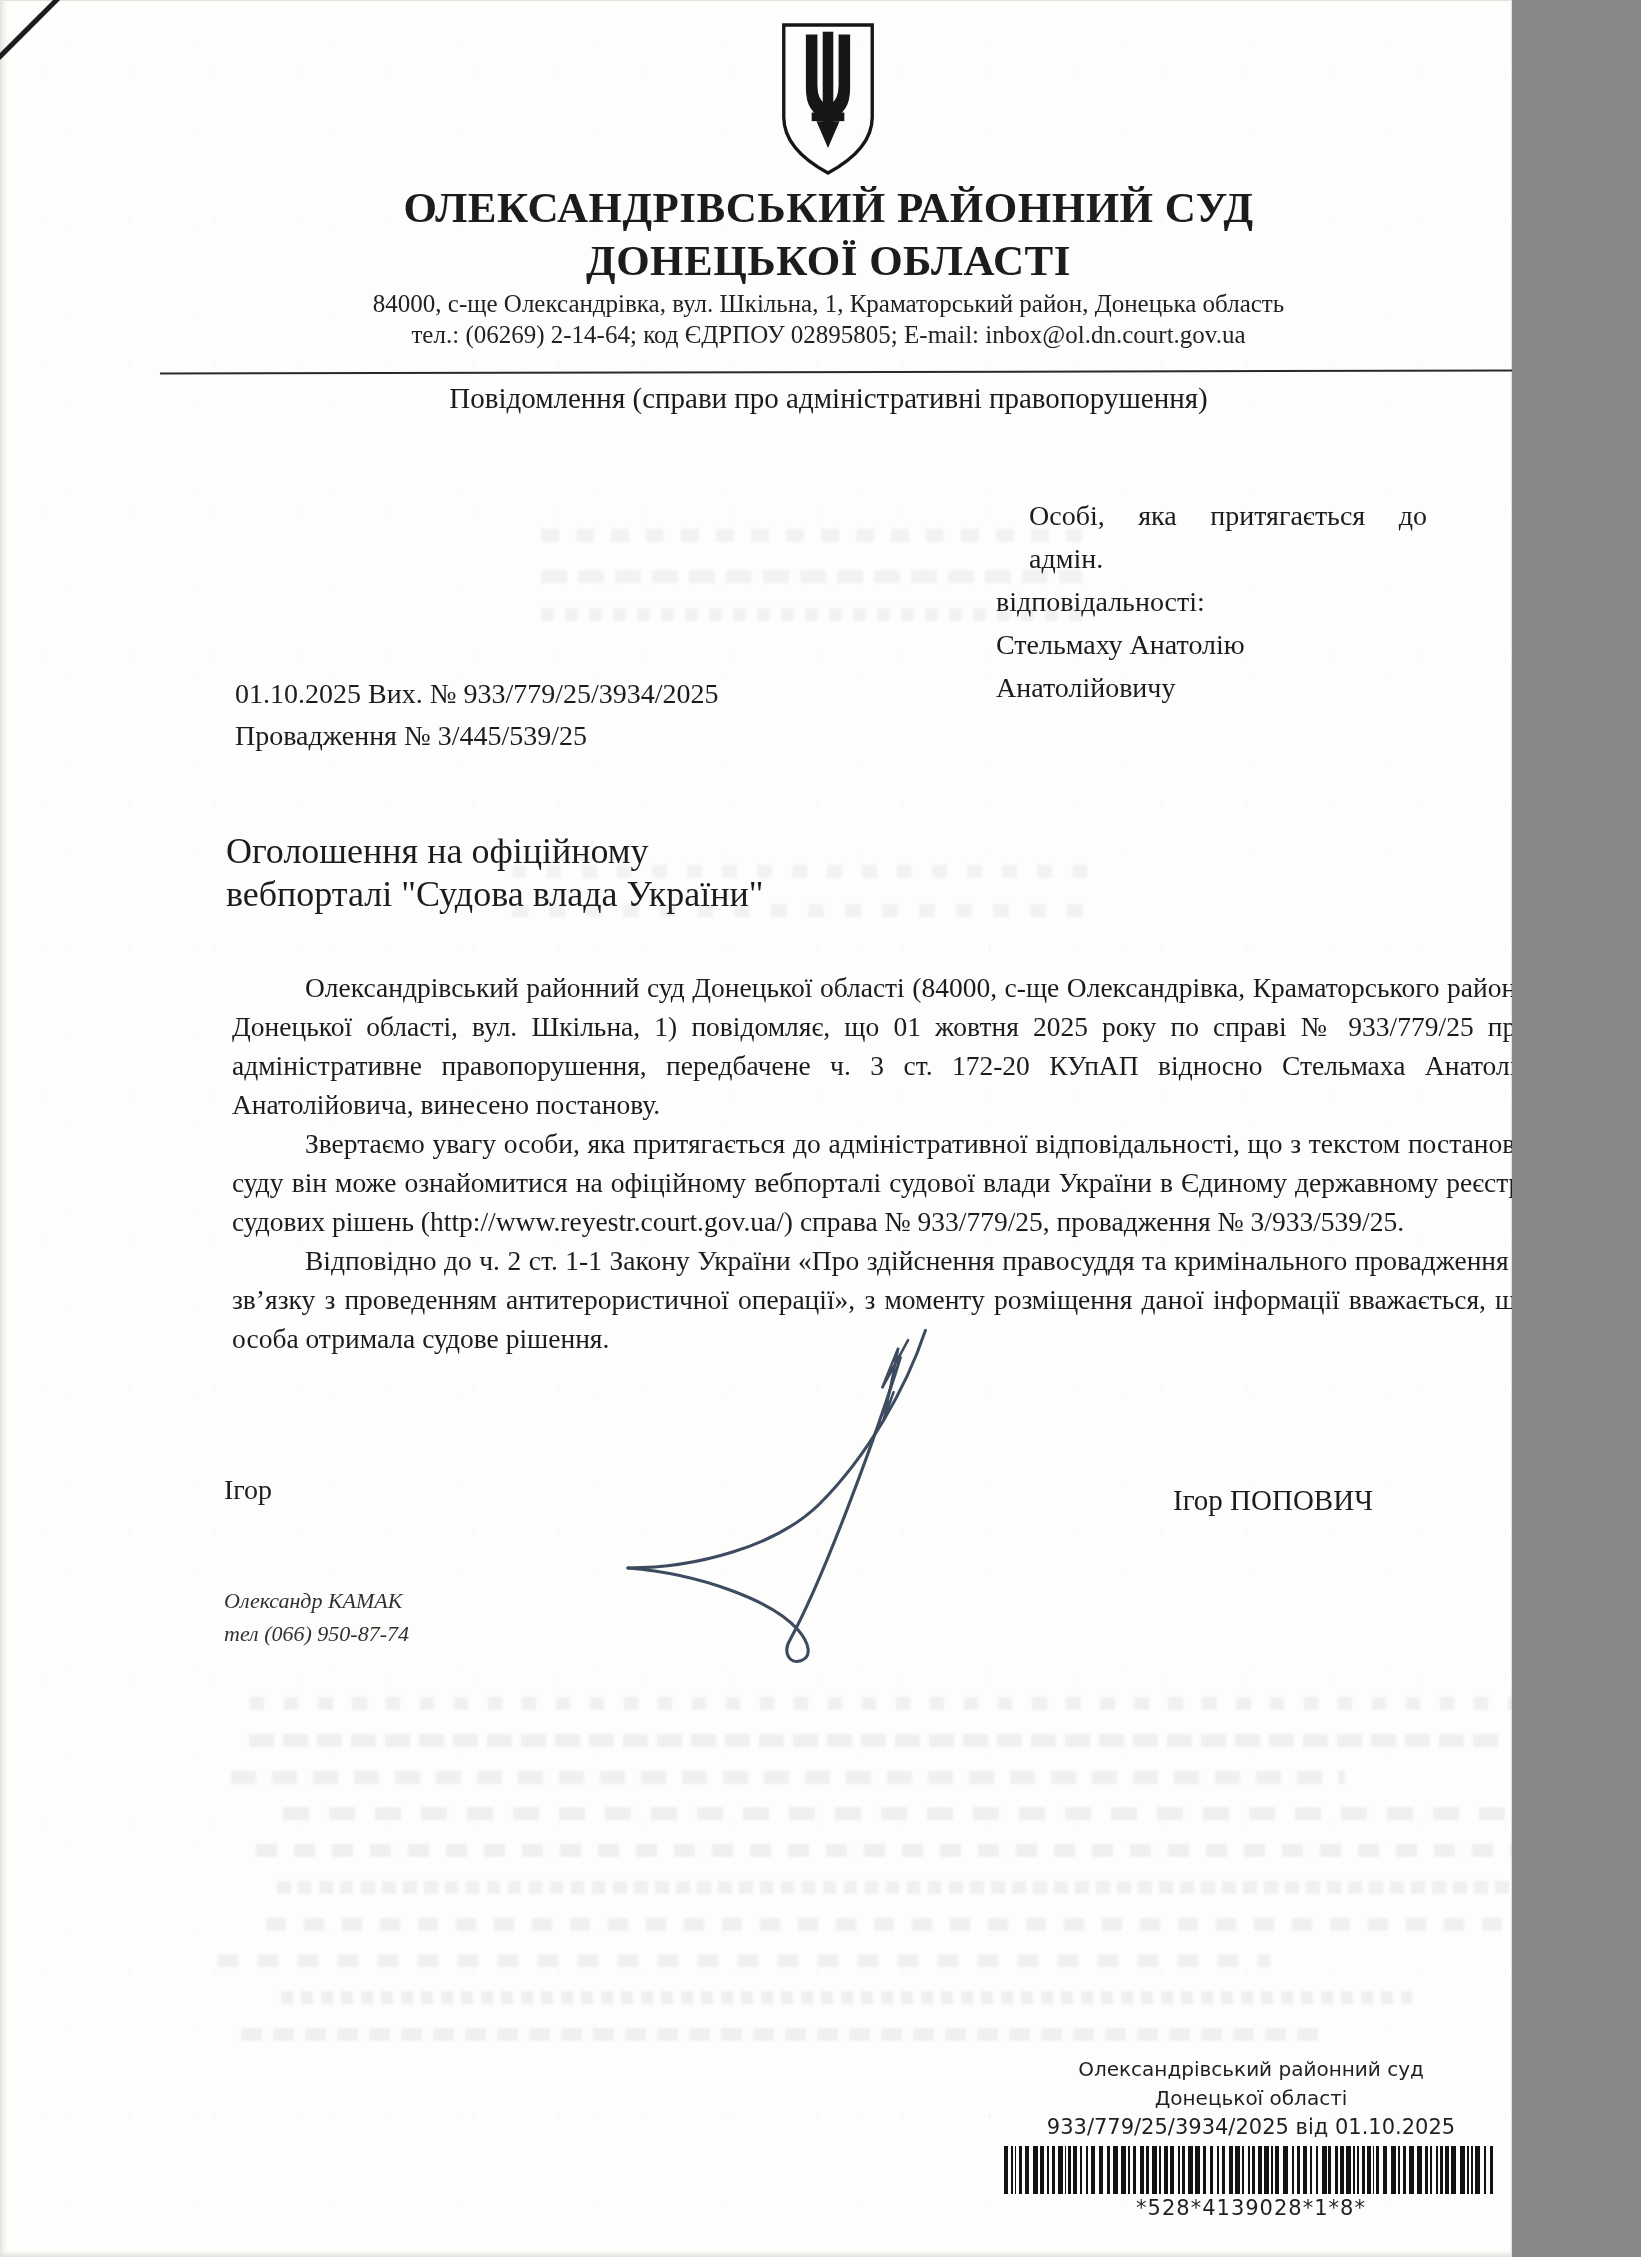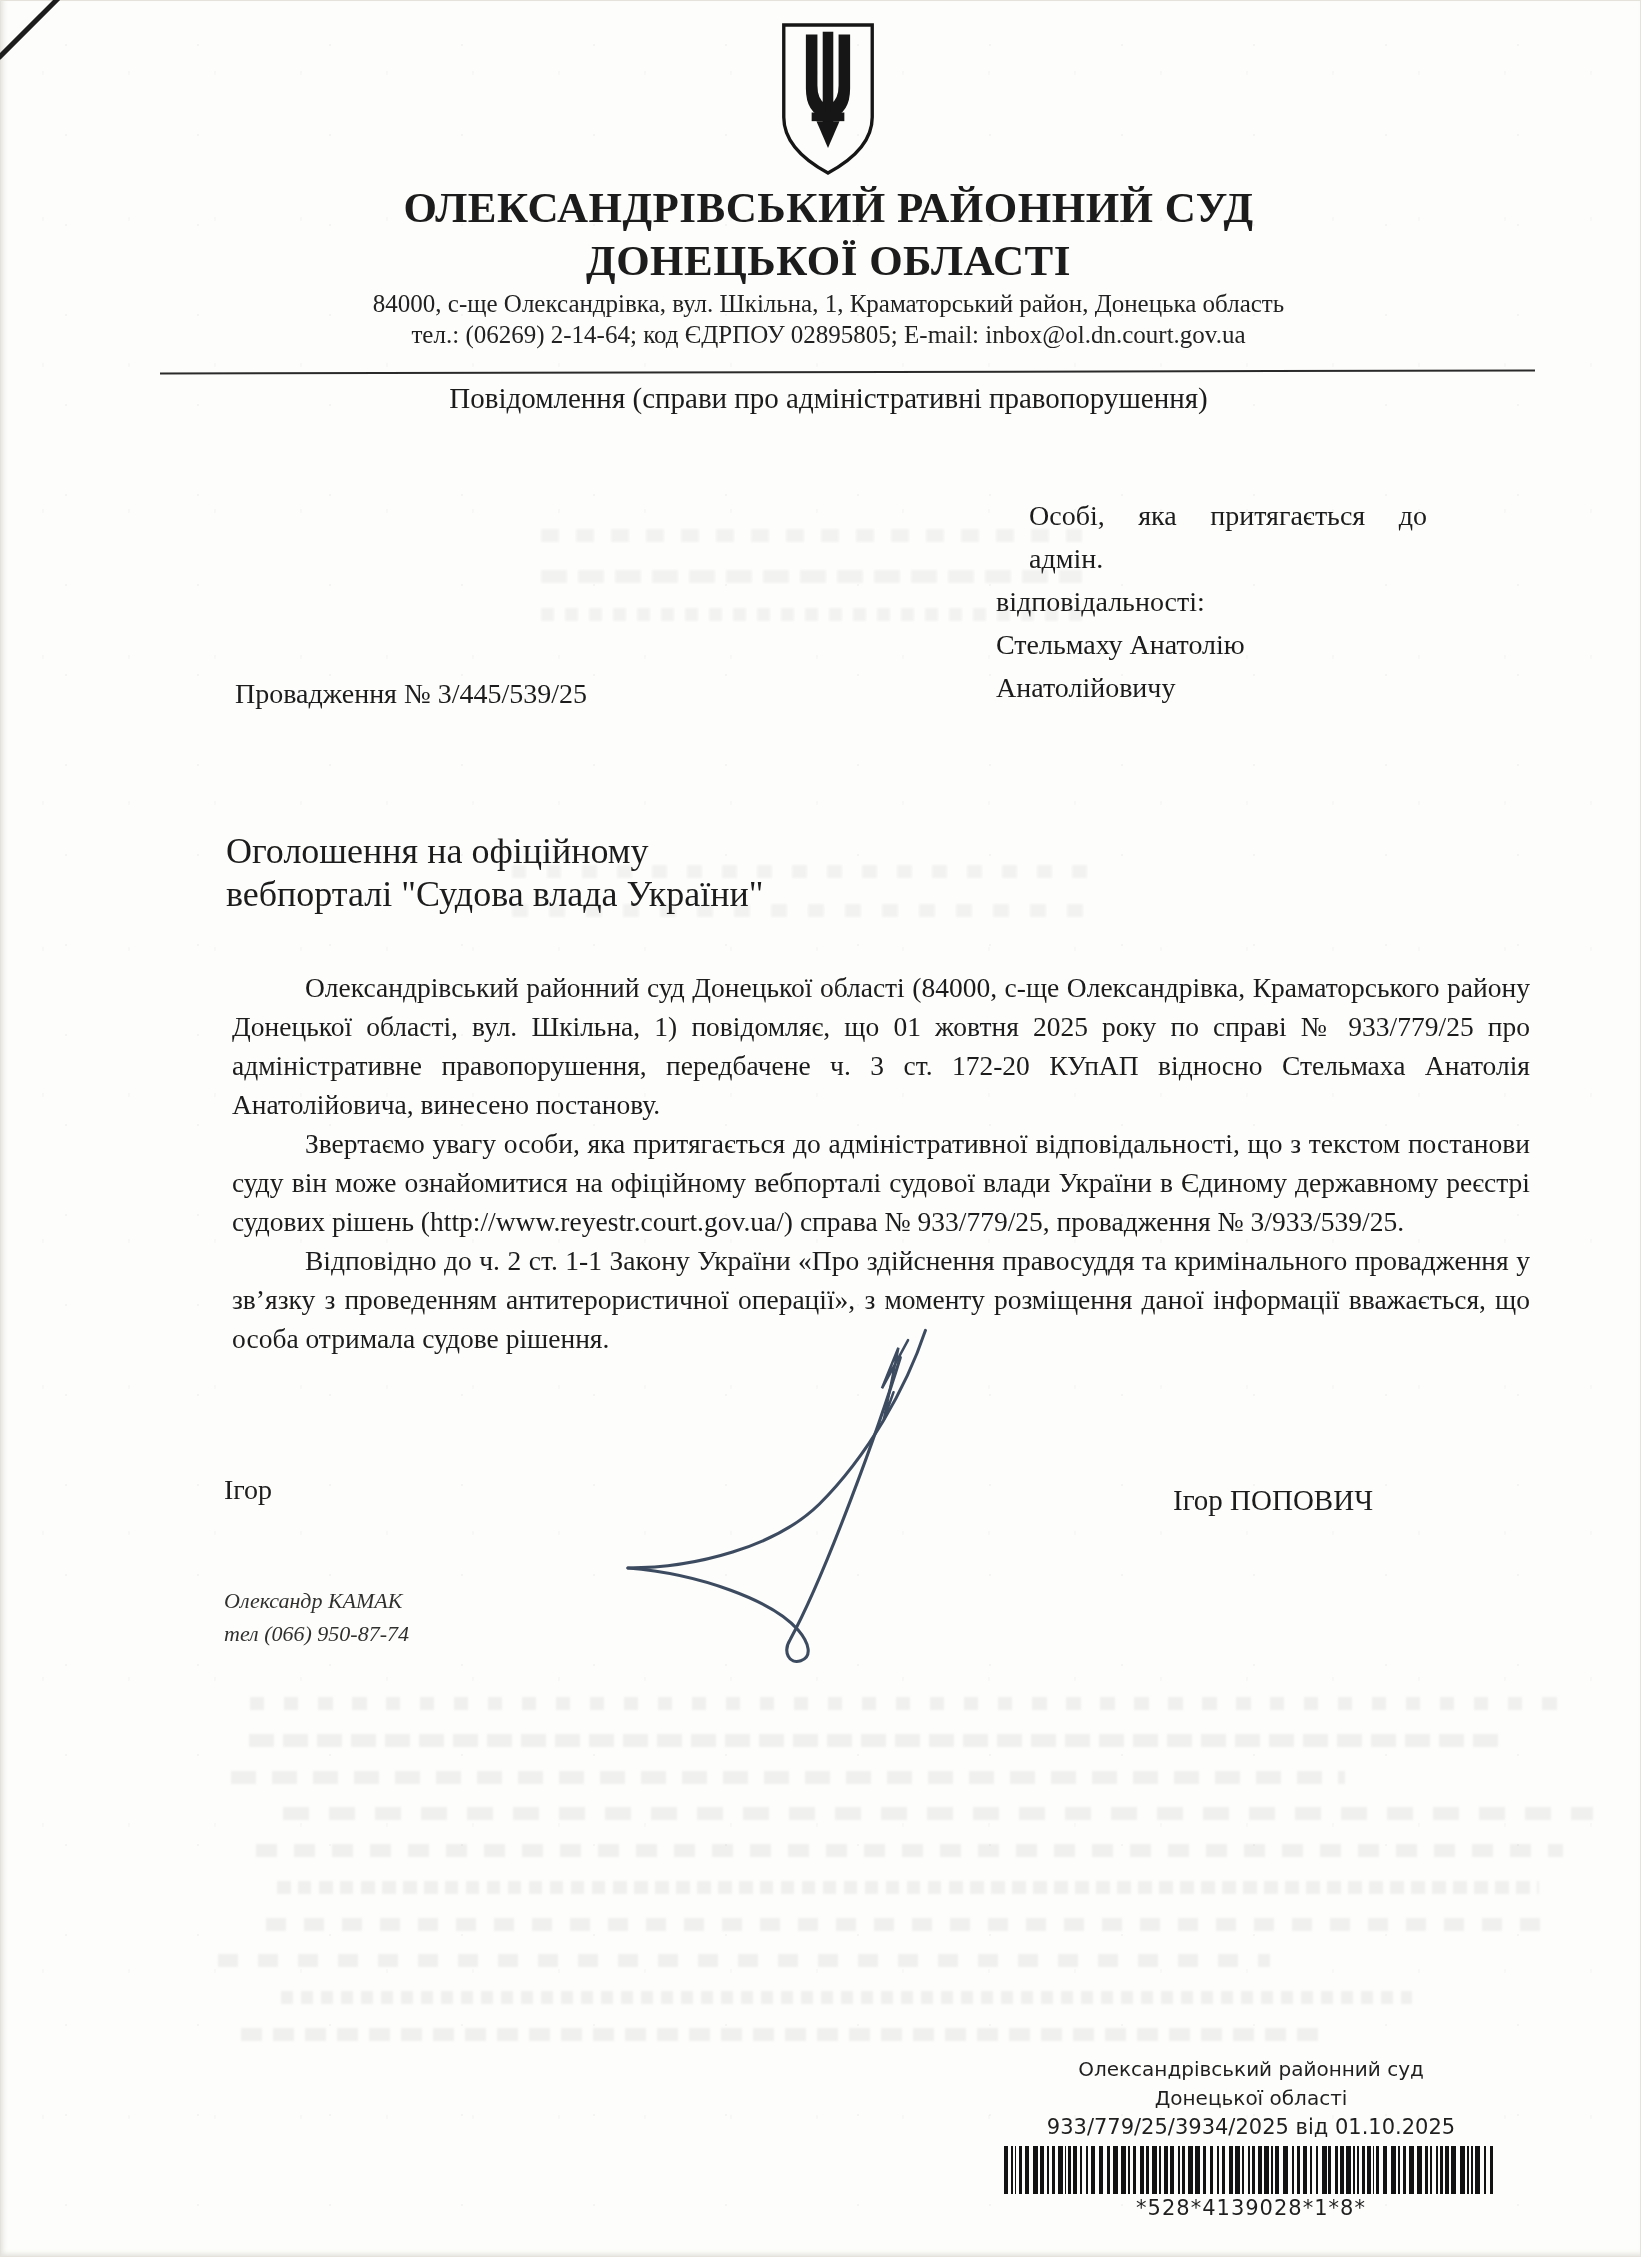--- a/index.html
+++ b/index.html
@@ -1,18 +1,18 @@
 <!DOCTYPE html>
 <html><head>
 <meta charset="utf-8">
 <style>
   html,body{margin:0;padding:0;background:#888;}
   .page{
     position:relative;
-    width:1641px;height:2257px;
+    width:1512px;height:2257px;
     background:#fdfdfb;
     background-image:
       radial-gradient(rgba(90,90,90,0.05) 1px, transparent 1.2px),
       radial-gradient(rgba(120,120,120,0.04) 1px, transparent 1.2px);
     background-size:132px 90px, 86px 146px;
     box-shadow:inset 0 0 0 1px #e4e2da, inset 2.9px -2.9px 5.8px rgba(150,148,140,0.25);
     overflow:hidden;
     font-family:"Liberation Serif","DejaVu Serif",serif;
     color:#1c1c1c;
   }
@@ -78,20 +78,21 @@
 
   <div class="subject">Повідомлення (справи про адміністративні правопорушення)</div>
 
   <div class="recipient">
     <div class="just">Особі, яка притягається до адмін.</div>
     <div>відповідальності:</div>
     <div>Стельмаху Анатолію Анатолійовичу</div>
   </div>
 
   <div class="refblock">
+    <div>01.10.2025 Вих. № 933/779/25/3934/2025</div>
     <div>Провадження № 3/445/539/25</div>
   </div>
 
   <div class="announce">
     <div>Оголошення на офіційному</div>
     <div>вебпорталі "Судова влада України"</div>
   </div>
 
   <div class="body-text">
     <p>Олександрівський районний суд Донецької області (84000, с-ще Олександрівка, Краматорського району Донецької області, вул. Шкільна, 1) повідомляє, що 01 жовтня 2025 року по справі № 933/779/25 про адміністративне правопорушення, передбачене ч. 3 ст. 172-20 КУпАП відносно Стельмаха Анатолія Анатолійовича, винесено постанову.</p>

